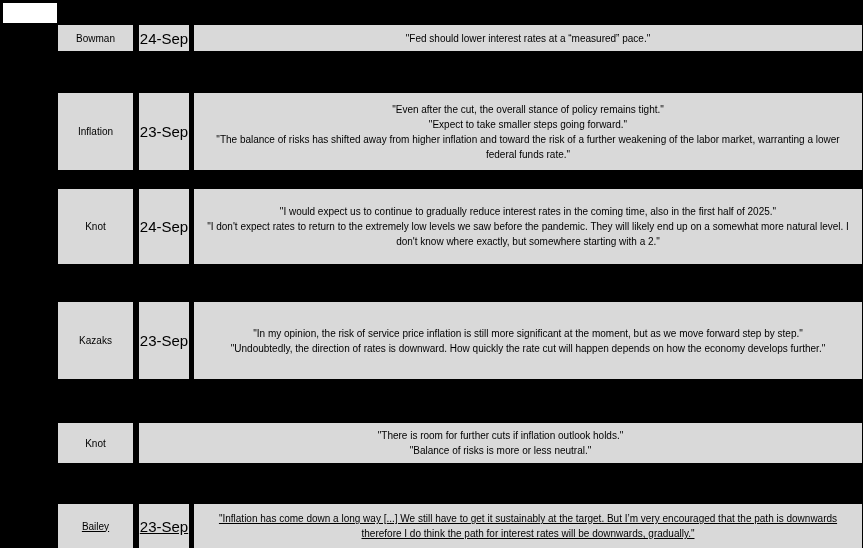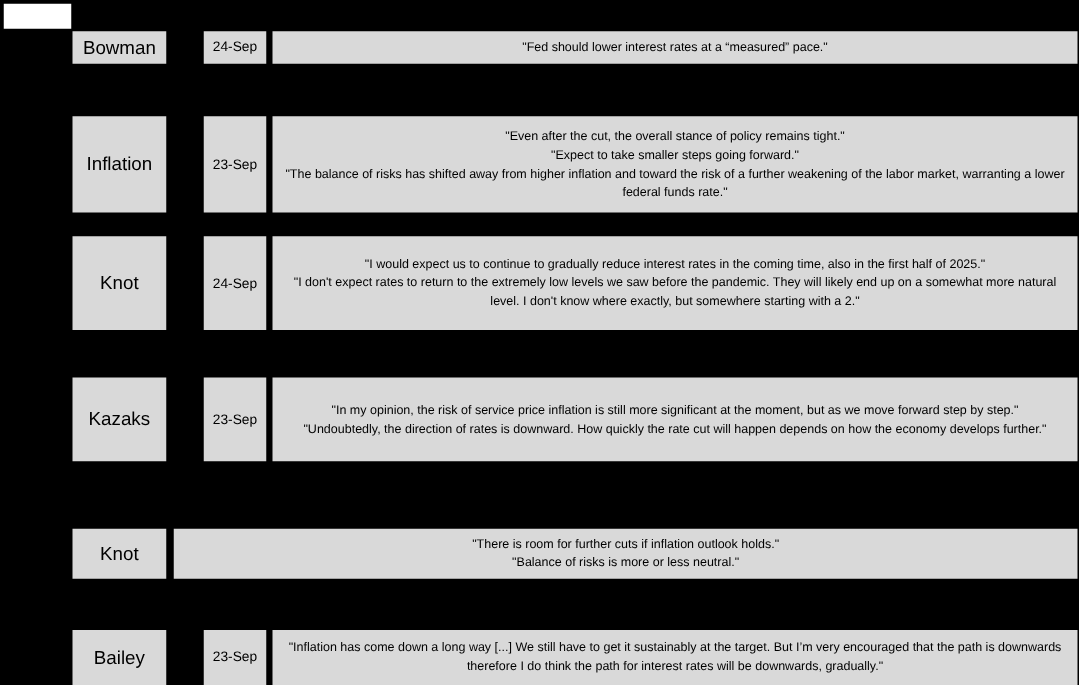--- a/index.html
+++ b/index.html
@@ -30,45 +30,44 @@
   .row {
     position: absolute;
     left: 58px;
     right: 1px;
     display: flex;
     align-items: stretch;
   }
   .r0 { top: 25px;  height: 26px; }
   .r1 { top: 93px;  height: 77px; }
   .r2 { top: 189px; height: 75px; }
-  .r3 { top: 302px; height: 67px; }
+  .r3 { top: 302px; height: 77px; }
   .r4 { top: 423px; height: 40px; }
-  .r5 { top: 504px; height: 44px; }
+  .r5 { top: 504px; height: 44px; text-decoration: underline; }
   .cell {
     background: var(--cell-bg, #d9d9d9);
     color: var(--cell-fg, #000);
     display: flex;
     flex-direction: column;
     align-items: center;
     justify-content: center;
     text-align: center;
     box-sizing: border-box;
   }
   .cell.name {
     width: 75px;
     margin-right: 6px;
-    font-size: 15px;
+    font-size: 10px;
     flex: none;
   }
   .cell.date {
     width: 50px;
     margin-right: 5px;
-    font-size: 11px;
+    font-size: 15px;
     flex: none;
-    margin-left: 24px;
   }
   .cell.quote {
     flex: 1 1 auto;
     font-size: 10px;
     line-height: 15px;
     padding: 2px 7px;
   }
   .qline {
     width: 100%;
   }

